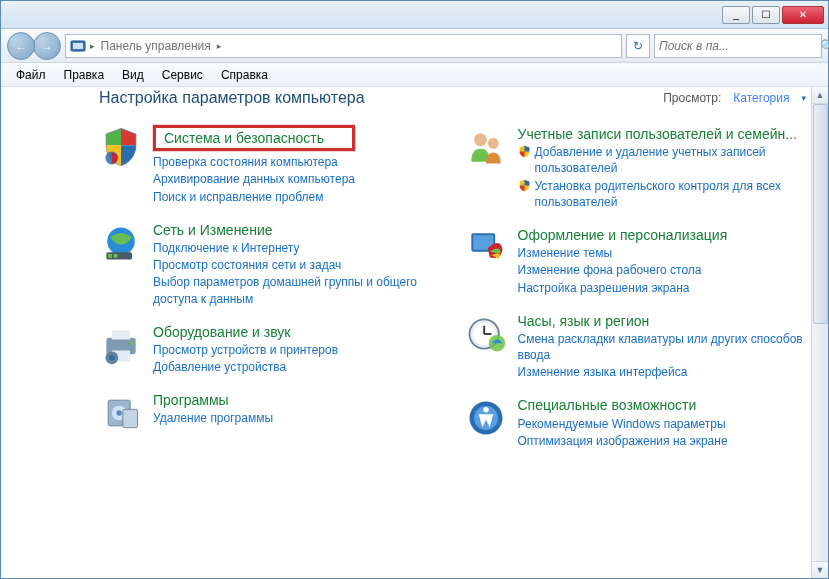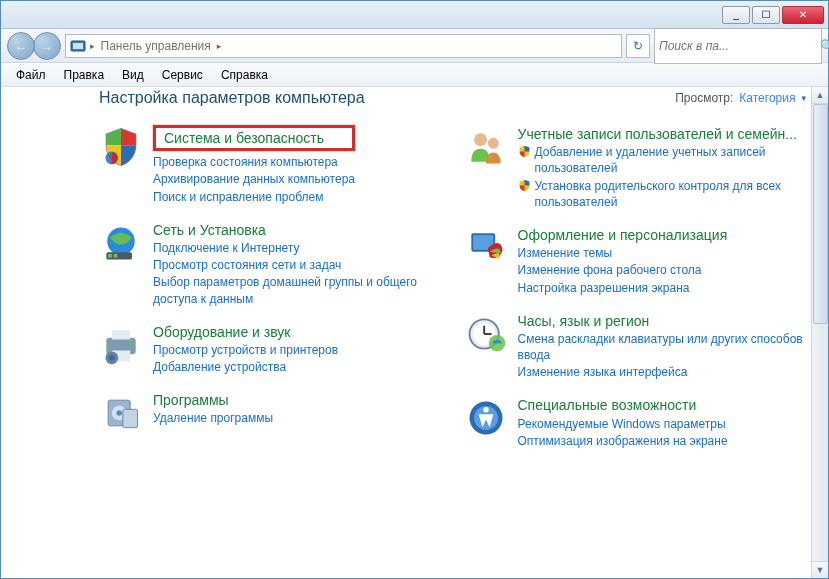--- a/index.html
+++ b/index.html
@@ -14,31 +14,31 @@
   
   .navbar { height: 34px; display: flex; align-items: center; padding: 2px 6px; gap: 4px; background: linear-gradient(#f7f9fb,#e6ecf3); border-bottom: 1px solid #cbd6e2; }
   .navbtns { display: flex; }
   .navbtn { width: 28px; height: 28px; border-radius: 50%; background: radial-gradient(circle at 30% 30%, #bcd3e8, #7ea6c7); border: 1px solid #6c94b5; display: flex; align-items: center; justify-content: center; color: #e9f1f8; font-weight: bold; cursor: default; }
   .navbtn:first-child { margin-right: -2px; z-index: 1; }
   .addrbar { flex: 1; height: 24px; border: 1px solid #b0bbc7; background: #fff; display: flex; align-items: center; padding: 0 4px; gap: 4px; }
   .addrbar .cpicon { width: 16px; height: 16px; display: inline-block; }
   .addrbar .crumb { color: #737373; padding: 0 2px; }
   .addrbar .sep { color: #666; font-size: 9px; }
   .refresh { width: 24px; height: 24px; border: 1px solid #b0bbc7; background: #fff; display: flex; align-items: center; justify-content: center; color: #2a6db3; cursor: default; }
-  .searchbox { width: 168px; height: 36px; border: 1px solid #b0bbc7; background: #fff; display: flex; align-items: center; }
+  .searchbox { width: 168px; height: 24px; border: 1px solid #b0bbc7; background: #fff; display: flex; align-items: center; }
   .searchbox input { border: none; flex: 1; font-style: italic; color: #888; padding: 0 4px; outline: none; font-size: 12px; background: transparent; }
   .searchbox .sicon { width: 22px; text-align: center; color: #2a6db3; }
   
   .menubar { height: 24px; display: flex; align-items: center; padding: 0 6px; background: linear-gradient(#f9fbfd,#ecf1f7); border-bottom: 1px solid #d6dee8; }
   .menubar span { padding: 3px 9px; cursor: default; }
   
   .content { padding: 2px 22px 18px 98px; height: calc(579px - 28px - 34px - 24px); overflow: auto; position: relative; }
   .heading-row { display: flex; justify-content: space-between; align-items: center; margin-bottom: 18px; }
   .heading { color: #1f4e79; font-size: 16px; font-weight: normal; }
-  .view-row { display: flex; align-items: center; gap: 6px; }
+  .view-row { display: flex; align-items: center; gap: 12px; }
   .view-label { color: #555; }
   .view-val { color: #3b82f6; cursor: default; }
   .view-chev { color: #1a6fc7; font-size: 9px; }
   
   .columns { display: flex; gap: 22px; }
   .col { flex: 1; display: flex; flex-direction: column; gap: 16px; }
   .cat { display: flex; gap: 10px; }
   .cat-icon { width: 44px; height: 44px; flex-shrink: 0; display: flex; align-items: center; justify-content: center; }
   .cat-icon svg { width: 44px; height: 44px; }
   .cat-body { display: flex; flex-direction: column; gap: 1px; }
@@ -136,21 +136,21 @@
           <div class="cat-icon">
             <svg viewBox="0 0 48 48">
                 <circle cx="24" cy="22" r="15" fill="#2a8bd8"></circle>
                 <path d="M12 18 Q24 8 36 18 Q24 34 12 18" fill="#6cc24a" opacity="0.9"></path>
                 <rect x="8" y="34" width="28" height="8" rx="2" fill="#4a5a68"></rect>
                 <rect x="10" y="36" width="4" height="4" fill="#6cc24a"></rect>
                 <rect x="16" y="36" width="4" height="4" fill="#6cc24a"></rect>
               </svg>
           </div>
           <div class="cat-body">
-            <span class="cat-title">Сеть и Установка</span>
+            <span class="cat-title">Сеть и Изменение</span>
             <span class="cat-link">Подключение к Интернету</span>
             <span class="cat-link">Просмотр состояния сети и задач</span>
             <span class="cat-link">Выбор параметров домашней группы и общего доступа к данным</span>
           </div>
         </div>
 
         <div class="cat">
           <div class="cat-icon">
             <svg viewBox="0 0 48 48">
                 <rect x="8" y="16" width="32" height="18" rx="3" fill="#7f9bb3"></rect>

